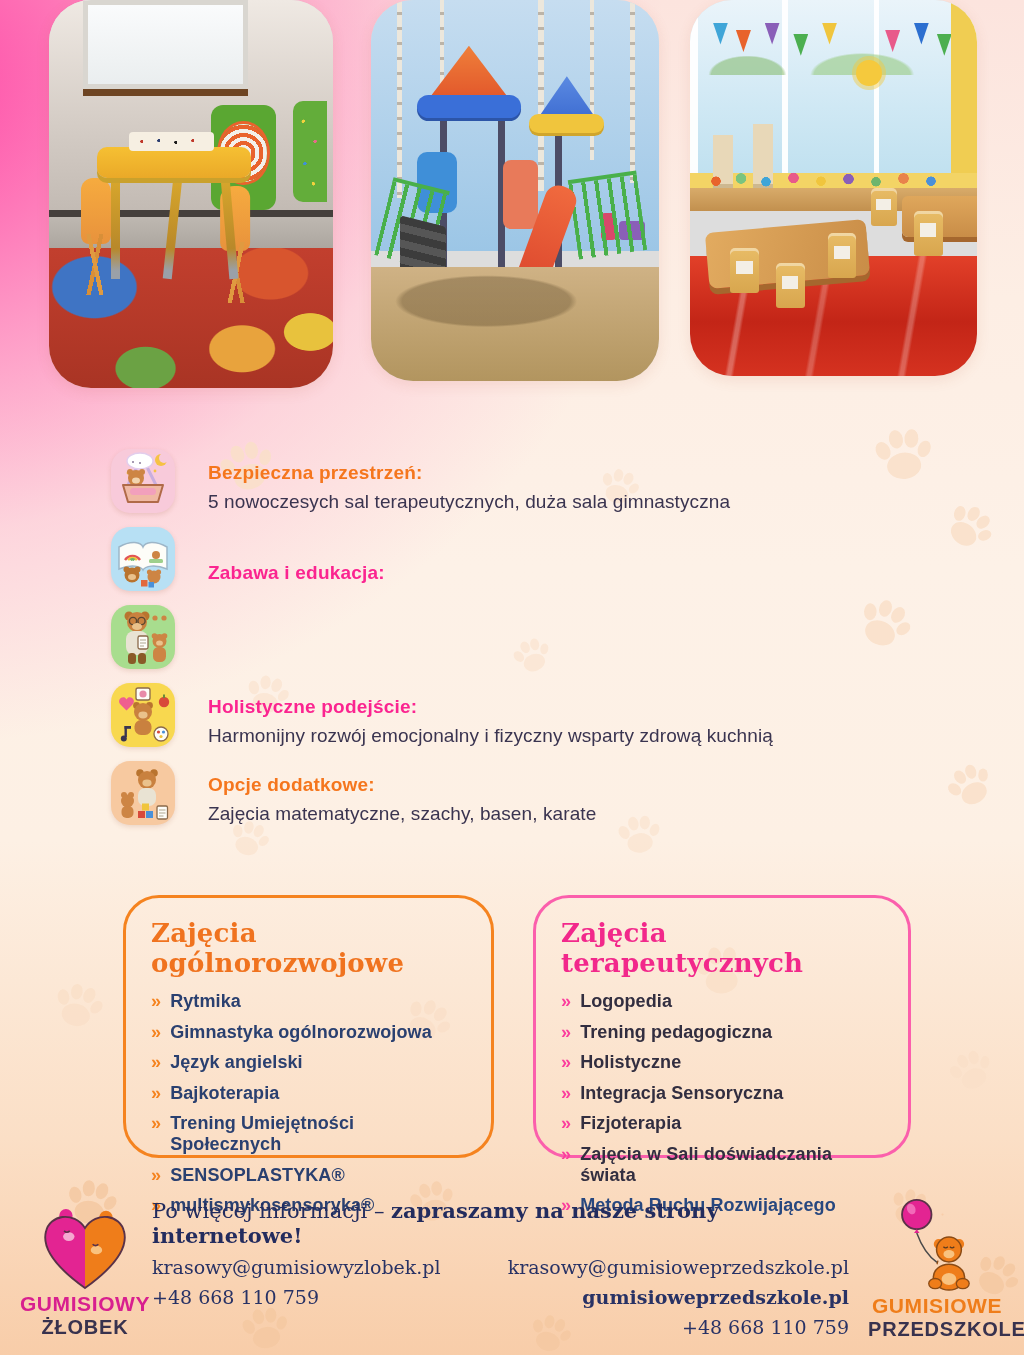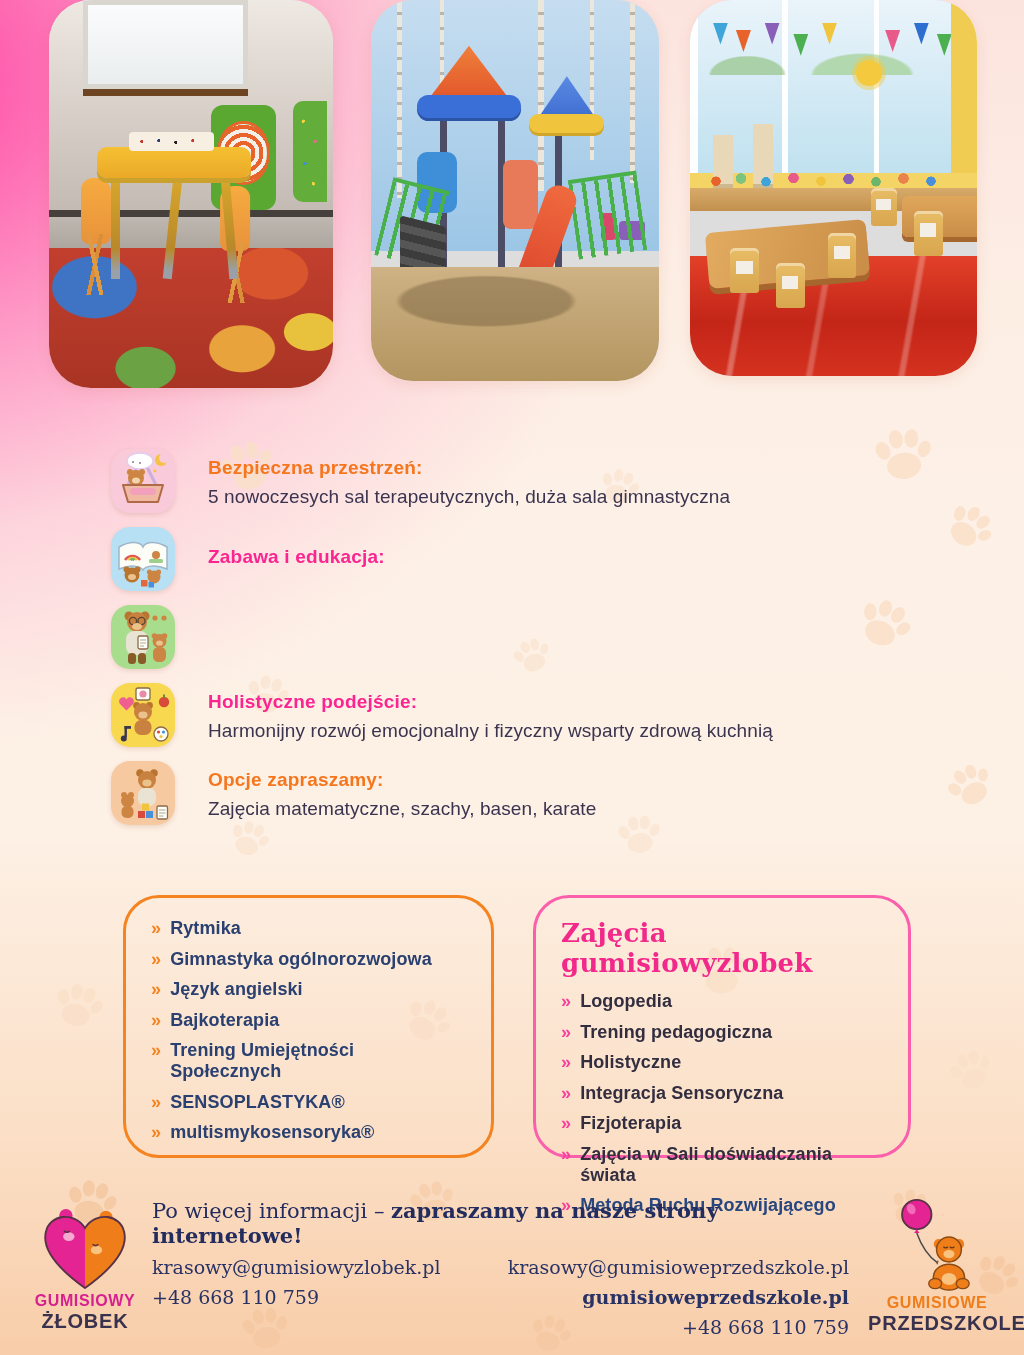--- a/index.html
+++ b/index.html
@@ -88,21 +88,21 @@
   .p3-table1{top:60%;left:6%;width:56%;height:15%;background:linear-gradient(110deg,#e2ab60,#c98d47);border-radius:8px;transform:rotate(-5deg);box-shadow:0 6px 0 #a5672e;}
   .p3-table2{top:52%;right:0;width:26%;height:11%;background:linear-gradient(#dfa75c,#c98d47);border-radius:6px 0 0 6px;box-shadow:0 5px 0 #a5672e;}
   .p3-chair{width:10%;height:12%;background:linear-gradient(#e8bc66,#d8a64e);border-radius:5px 5px 3px 3px;box-shadow:inset 0 3px 0 rgba(255,255,255,.4);}
   .p3-chair::before{content:"";position:absolute;top:28%;left:22%;width:56%;height:30%;background:#f3efe6;}
   .p3-c1{top:66%;left:14%;} .p3-c2{top:70%;left:30%;} .p3-c3{top:62%;left:48%;} .p3-c4{top:56%;left:78%;} .p3-c5{top:50%;left:63%;height:10%;width:9%;}
   .p3-floor{bottom:0;left:0;right:0;height:32%;background:
     linear-gradient(100deg,transparent 18%,rgba(255,255,255,.28) 19% 20%,transparent 21% 44%,rgba(255,255,255,.22) 45% 46%,transparent 47% 74%,rgba(255,255,255,.25) 75% 76%,transparent 77%),
     linear-gradient(180deg,#e24029 0%,#c32517 55%,#d53220 100%);}
   
   .features{position:absolute;left:111px;top:449px;width:830px;}
-  .feature{display:flex;align-items:center;margin-bottom:14px;}
+  .feature{display:flex;align-items:flex-end;margin-bottom:14px;}
   .tile{flex:0 0 64px;width:64px;height:64px;border-radius:19px;margin-right:33px;box-shadow:0 2px 5px rgba(160,90,60,.18);}
   .tile svg{display:block;width:64px;height:64px;}
   .tile-1{background:#f8cada;} .tile-2{background:#b7e0f4;} .tile-3{background:#a8dd8e;} .tile-4{background:#f8d84f;} .tile-5{background:#f7c9a0;}
   .ftext{padding-top:2px;}
   .ftitle{font-size:19px;font-weight:700;letter-spacing:.2px;margin-bottom:7px;}
   .feature:nth-child(odd) .ftitle{color:#f5761d;}
   .feature:nth-child(even) .ftitle{color:#fb2490;}
   .fdesc{font-size:19px;color:#3a3450;letter-spacing:.1px;}
   
   .box{position:absolute;top:895px;height:263px;border-radius:36px;box-sizing:border-box;padding:20px 24px 0 25px;background:transparent;}
@@ -123,21 +123,21 @@
   .headline{position:absolute;left:152px;top:1198px;width:720px;font-family:"DejaVu Serif","Liberation Serif",serif;font-size:21px;color:#232c5e;}
   .headline b{font-weight:700;}
   .contact{position:absolute;top:1252px;font-family:"DejaVu Serif","Liberation Serif",serif;font-size:19px;color:#283265;line-height:30px;}
   .contact-left{left:152px;text-align:left;}
   .contact-right{right:175px;text-align:right;}
   .contact .site{font-weight:700;}
   .logo{position:absolute;text-align:center;}
   .logo-zlobek{left:18px;top:1208px;width:134px;}
   .logo-przedszkole{left:868px;top:1196px;width:138px;}
   .logo svg{display:block;margin:0 auto;}
-  .logo-l1{font-weight:700;font-size:16px;letter-spacing:.6px;margin-top:2px;}
+  .logo-l1{font-weight:700;font-size:21px;letter-spacing:.6px;margin-top:2px;}
   .logo-l2{font-weight:700;font-size:20px;letter-spacing:.8px;color:#38324e;}
   .logo-zlobek .logo-l1{color:#d81f8f;}
   .logo-przedszkole .logo-l1{color:#ef7d1a;}
 </style>
 </head>
 <body>
 
 <div class="page">
 
   <svg width="0" height="0" style="position:absolute">
@@ -405,28 +405,29 @@
           <circle cx="16.5" cy="40" r="6.5" fill="#cd8544"></circle>
           <rect x="10.5" y="45" width="12" height="12" rx="5" fill="#cd8544"></rect>
           <rect x="27" y="50" width="7" height="7" fill="#d84a3a"></rect>
             <rect x="35" y="50" width="7" height="7" fill="#4a90d8"></rect>
             <rect x="31" y="42.5" width="7" height="7" fill="#f0c53d"></rect>
           <rect x="46" y="45" width="10.5" height="13" rx="1.5" fill="#fdfdf8" stroke="#8a6a4a" stroke-width="1.3"></rect>
           <path d="M48 49 h6.5 M48 52 h6.5 M48 55 h4.5" stroke="#b0a890" stroke-width="1.1"></path>
         </svg>
       </div>
       <div class="ftext">
-        <div class="ftitle">Opcje zapraszamy:</div>
+        <div class="ftitle">Opcje dodatkowe:</div>
         <div class="fdesc">Zajęcia matematyczne, szachy, basen, karate</div>
       </div>
     </div>
 
   </div>
 
   <div class="box box-orange">
+    <h2 class="box-title">Zajęcia ogólnorozwojowe</h2>
     <ul>
       <li>
           <span class="bullet">»</span>
           <span class="li-text">Rytmika</span>
         </li>
       <li>
           <span class="bullet">»</span>
           <span class="li-text">Gimnastyka ogólnorozwojowa</span>
         </li>
       <li>
@@ -446,21 +447,21 @@
           <span class="li-text">SENSOPLASTYKA®</span>
         </li>
       <li>
           <span class="bullet">»</span>
           <span class="li-text">multismykosensoryka®</span>
         </li>
     </ul>
   </div>
 
   <div class="box box-pink">
-    <h2 class="box-title">Zajęcia gumisiowyzlobek</h2>
+    <h2 class="box-title">Zajęcia terapeutycznych</h2>
     <ul>
       <li>
           <span class="bullet">»</span>
           <span class="li-text">Logopedia</span>
         </li>
       <li>
           <span class="bullet">»</span>
           <span class="li-text">Trening pedagogiczna</span>
         </li>
       <li>

